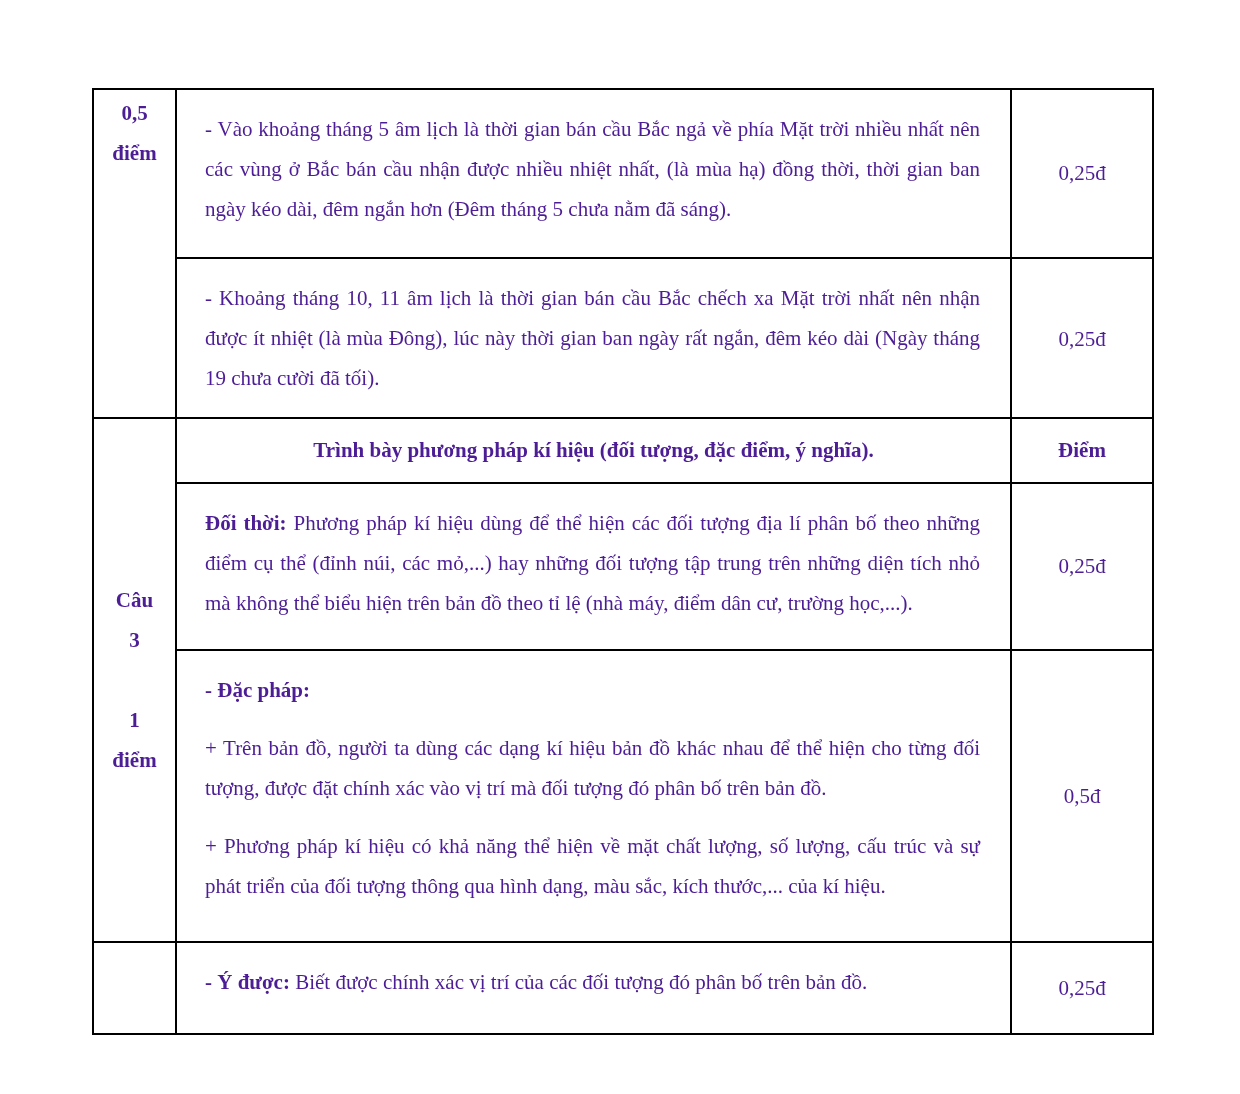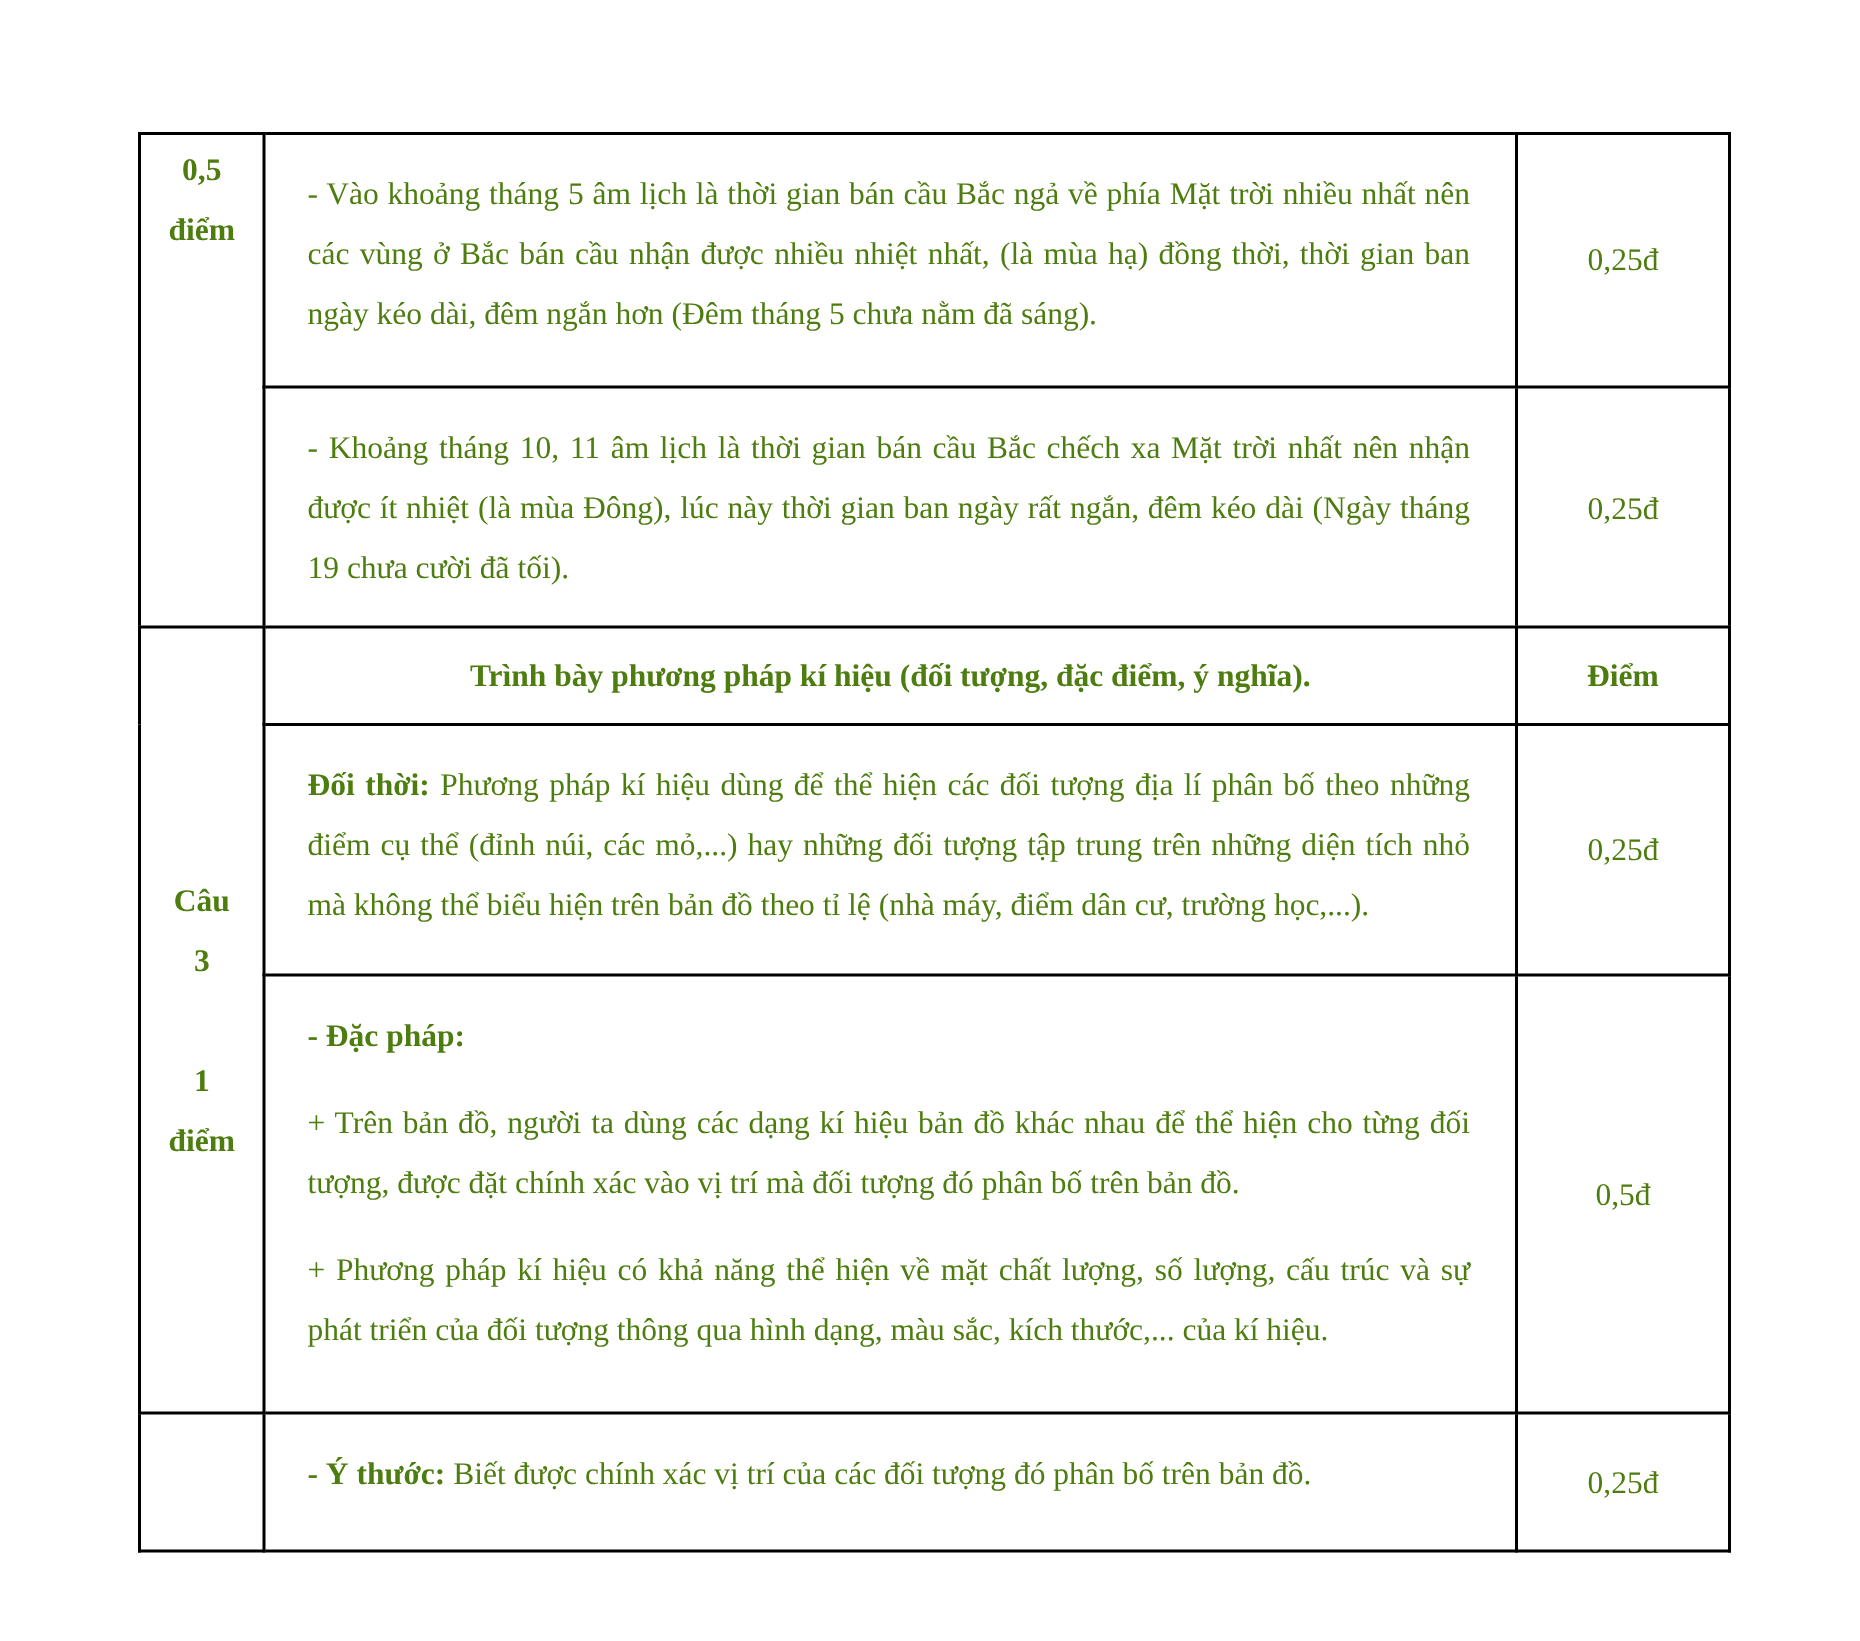--- a/index.html
+++ b/index.html
@@ -5,21 +5,21 @@
   html, body {
     margin: 0;
     padding: 0;
     background: #ffffff;
   }
   .page {
     position: relative;
     width: 1240px;
     height: 1094px;
     background: #ffffff;
-    color: #4d7c0f;
+    color: #4c1d95;
     font-family: "Liberation Serif", "DejaVu Serif", serif;
   }
   table.rubric {
     border-collapse: collapse;
     table-layout: fixed;
     position: absolute;
     left: 92px;
     width: 1060px;
     background: #ffffff;
   }
@@ -130,21 +130,21 @@
         <p>+ Trên bản đồ, người ta dùng các dạng kí hiệu bản đồ khác nhau để thể hiện cho từng đối tượng, được đặt chính xác vào vị trí mà đối tượng đó phân bố trên bản đồ.</p>
         <p>+ Phương pháp kí hiệu có khả năng thể hiện về mặt chất lượng, số lượng, cấu trúc và sự phát triển của đối tượng thông qua hình dạng, màu sắc, kích thước,... của kí hiệu.</p>
       </td>
       <td class="score-cell">
         <span>0,5đ</span>
       </td>
     </tr>
     <tr>
       <td></td>
       <td class="answer-cell" style="height:85px;">
-        <p><span class="bold">- Ý thước:</span><span> Biết được chính xác vị trí của các đối tượng đó phân bố trên bản đồ.</span></p>
+        <p><span class="bold">- Ý được:</span><span> Biết được chính xác vị trí của các đối tượng đó phân bố trên bản đồ.</span></p>
       </td>
       <td class="score-cell">
         <span>0,25đ</span>
       </td>
     </tr>
   </tbody>
     </table>
 
 </div>
 

